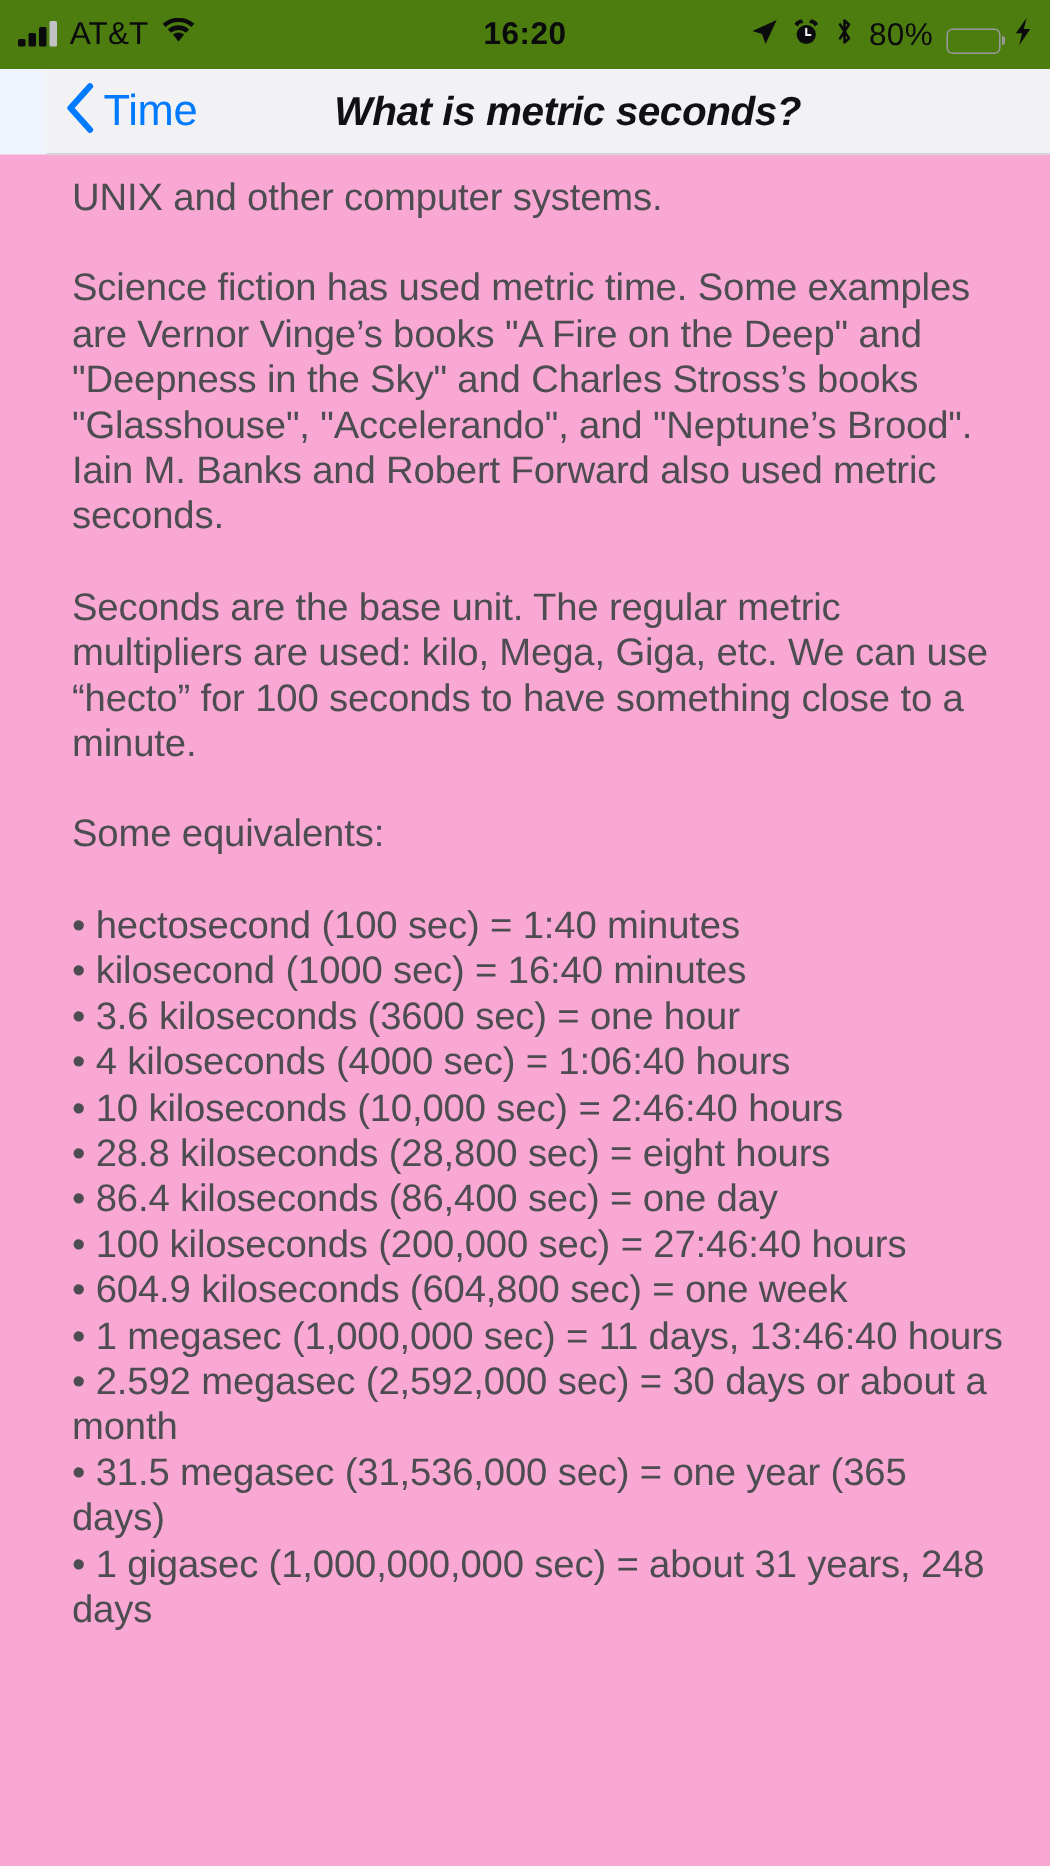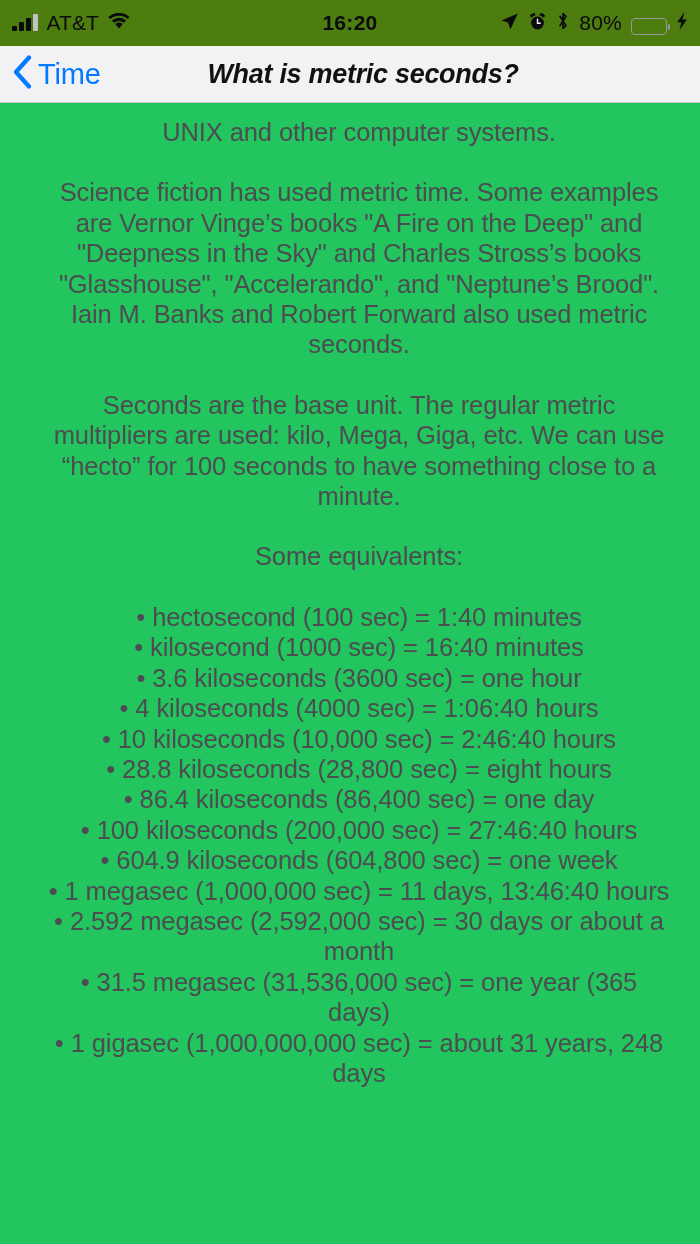--- a/index.html
+++ b/index.html
@@ -109,20 +109,21 @@
 
   
   .nav-bar {
     position:relative;
     height:57px;
     background:#f2f2f4;
     display:flex;
     align-items:center;
     padding:0 12px;
     border-bottom:1px solid #c9ccd4;
+    margin-left:31px;
   }
   .back-button {
     display:flex;
     align-items:center;
     gap:5px;
     cursor:pointer;
     flex:0 0 auto;
     position:relative;
     z-index:2;
   }
@@ -139,25 +140,24 @@
     font-weight:700;
     color:#111114;
     letter-spacing:-0.3px;
     pointer-events:none;
     padding-left:26px;
     font-style:italic;
   }
 
   
   .content {
-    background:#22c55e;
+    background:#f9a8d4;
     padding:14px 30px 0 48px;
     height:calc(1244px - 46px - 57px);
     overflow:hidden;
-    text-align:center;
   }
   .para {
     font-size:25.5px;
     line-height:30.4px;
     color:#4c4c51;
     letter-spacing:-0.1px;
     margin-bottom:30px;
   }
   .bullet-list { margin:0; }
   .bullet-line {

